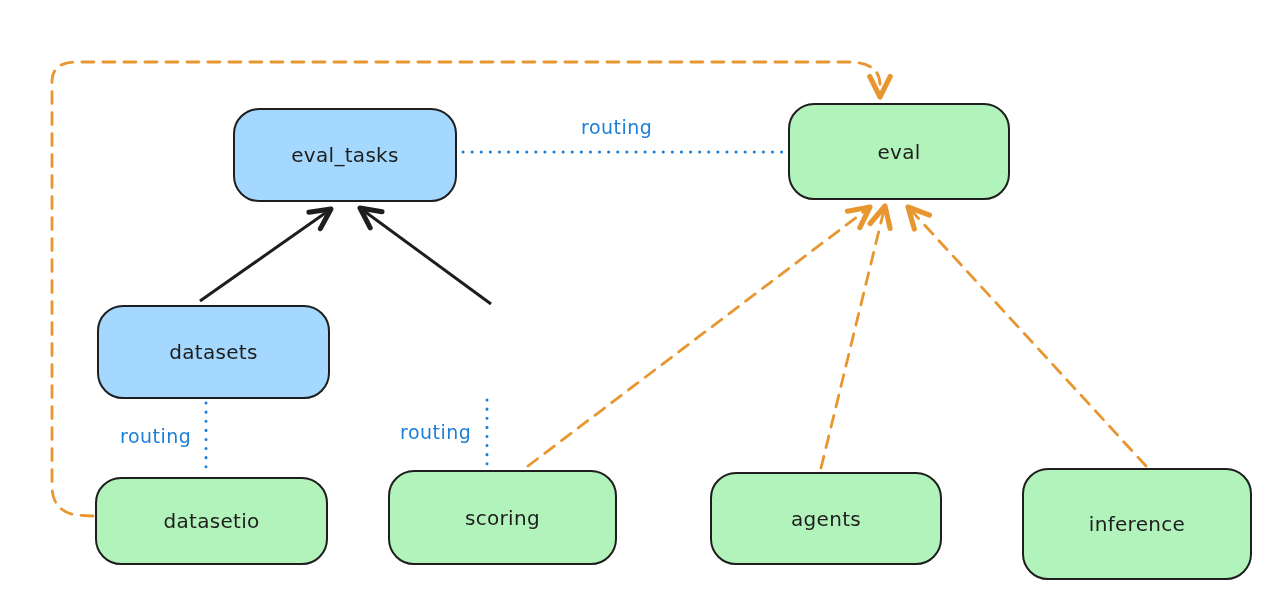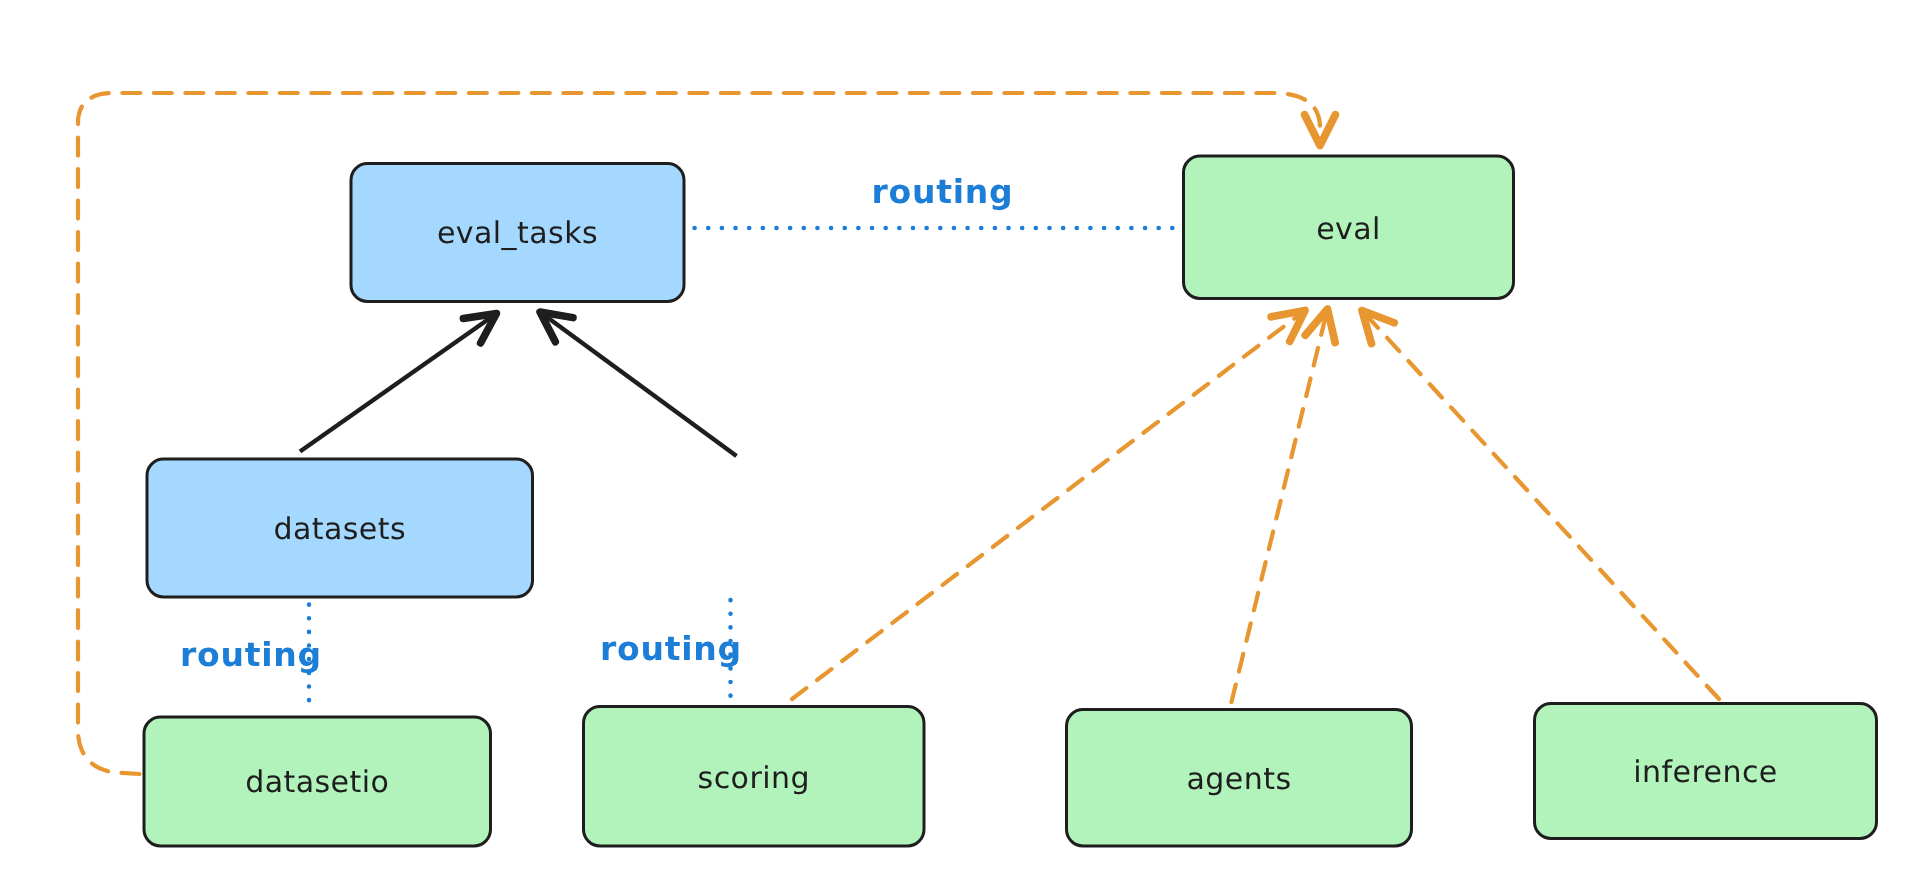--- a/index.html
+++ b/index.html
@@ -29,35 +29,35 @@
   }
   .edge { fill: none; }
   .edge.black  { stroke: var(--stroke, #1e1e1e); stroke-width: 3; }
   .edge.blue   { stroke: var(--routing-blue, #1c7ed6); stroke-width: 3; stroke-linecap: round; stroke-dasharray: 0.1 9; }
   .edge.orange { stroke: var(--orange, #e8962f); stroke-width: 2.8; stroke-linecap: round; stroke-dasharray: 12 9; }
   .mh-black  { fill: none; stroke: var(--stroke, #1e1e1e); stroke-width: 2; stroke-linecap: round; stroke-linejoin: round; }
   .mh-orange { fill: none; stroke: var(--orange, #e8962f); stroke-width: 2; stroke-linecap: round; stroke-linejoin: round; }
   .node {
     position: absolute;
     border: 2.5px solid var(--stroke, #1e1e1e);
-    border-radius: 12px;
+    border-radius: 26px;
     display: flex;
     align-items: center;
     justify-content: center;
     font-size: 20px;
     color: var(--stroke, #1e1e1e);
     letter-spacing: 0.3px;
   }
   .node.blue  { background: var(--blue-fill, #a5d8ff); }
   .node.green { background: var(--green-fill, #b2f2bb); justify-content: center; }
   .edge-label {
     position: absolute;
     color: var(--routing-blue, #1c7ed6);
-    font-size: 22px;
-    font-weight: 700;
+    font-size: 19px;
+    font-weight: 400;
     letter-spacing: 0.5px;
   }
 </style>
 </head>
 <body>
 
 <div class="canvas">
 
   <svg class="edges" viewBox="0 0 1280 596" aria-hidden="true">
     <defs>
@@ -83,38 +83,38 @@
   </svg>
 
   <div class="node blue" style="left:233px; top:108px; width:224px; height:94px;">
     <span>eval_tasks</span>
   </div>
 
   <div class="node green" style="left:788px; top:103px; width:222px; height:97px;">
     <span>eval</span>
   </div>
 
-  <div class="node blue" style="left:97px; top:305px; width:259px; height:94px;">
+  <div class="node blue" style="left:97px; top:305px; width:233px; height:94px;">
     <span>datasets</span>
   </div>
 
 
   <div class="node green" style="left:95px; top:477px; width:233px; height:88px;">
     <span>datasetio</span>
   </div>
 
   <div class="node green" style="left:710px; top:472px; width:232px; height:93px;">
     <span>agents</span>
   </div>
 
   <div class="node green" style="left:388px; top:470px; width:229px; height:95px;">
     <span>scoring</span>
   </div>
 
-  <div class="node green" style="left:1022px; top:468px; width:230px; height:92px;">
+  <div class="node green" style="left:1022px; top:468px; width:230px; height:112px;">
     <span>inference</span>
   </div>
 
   <div class="edge-label" style="left:581px; top:116px;">routing</div>
   <div class="edge-label" style="left:120px; top:425px;">routing</div>
   <div class="edge-label" style="left:400px; top:421px;">routing</div>
 
 </div>
 
 </body></html>

